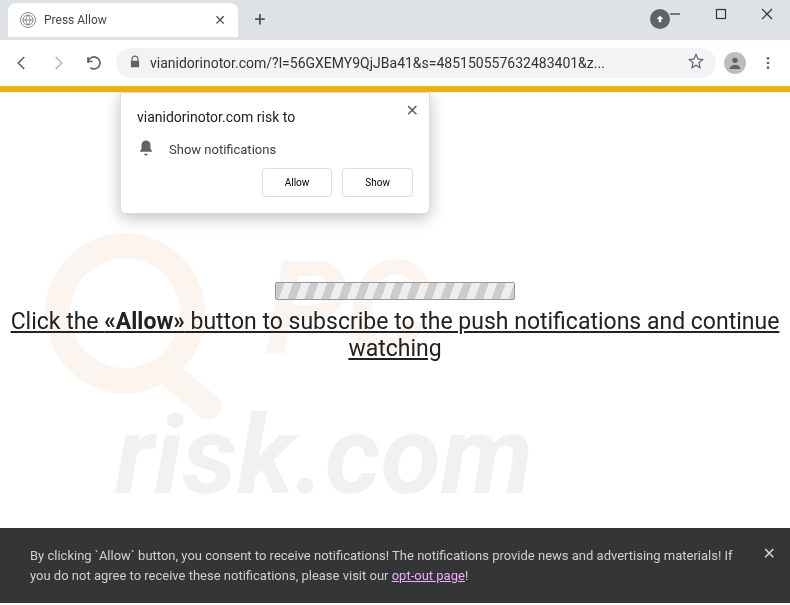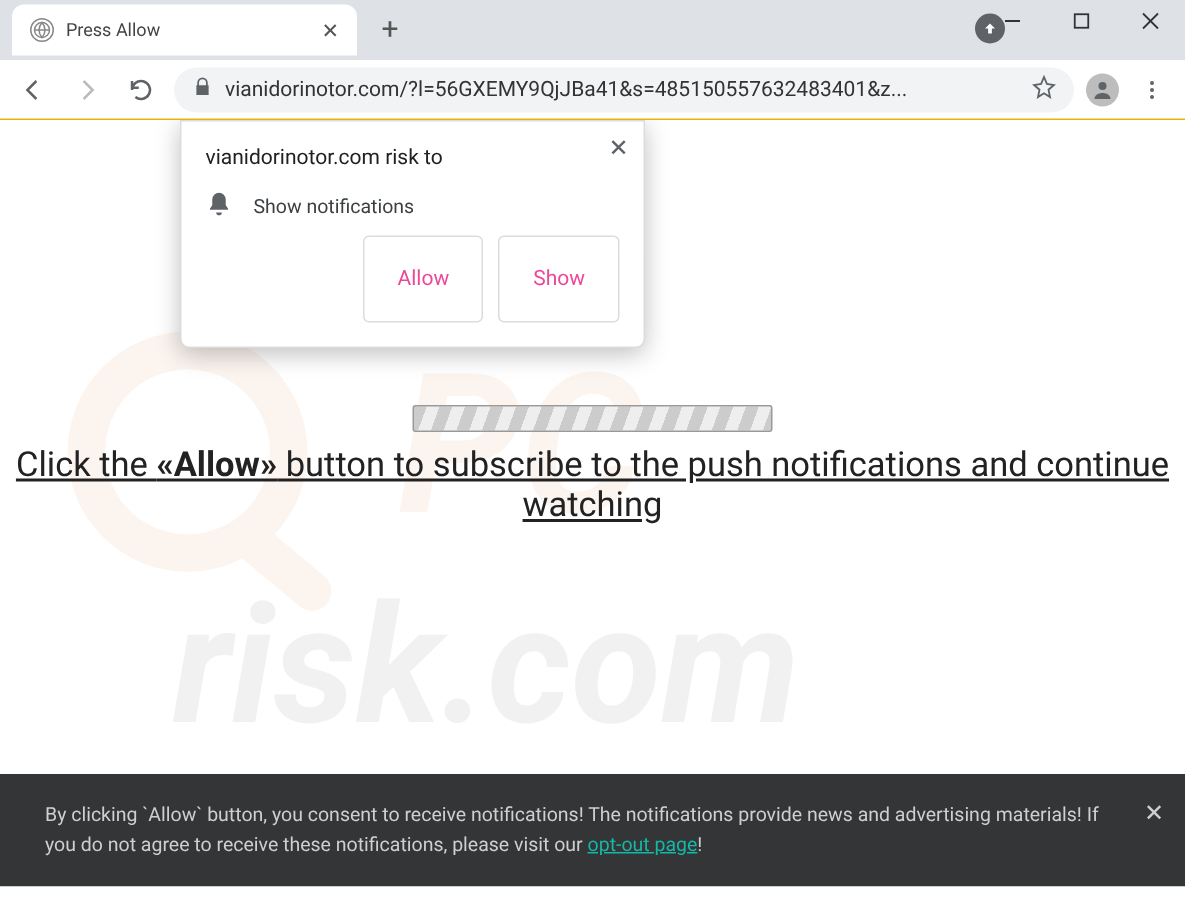--- a/index.html
+++ b/index.html
@@ -11,21 +11,21 @@
 .tab { height: 34px; background: #fff; border-radius: 8px 8px 0 0; display: flex; align-items: center; padding: 0 12px; min-width: 230px; position: relative; }
 .tab .favicon { width: 16px; height: 16px; border-radius: 50%; border: 1px solid #888; display: flex; align-items: center; justify-content: center; margin-right: 8px; }
 .tab .favicon svg { width: 12px; height: 12px; }
 .tab .title { font-size: 12px; color: #444; flex: 1; }
 .tab .close { font-size: 14px; color: #555; margin-left: 8px; }
 .newtab { width: 28px; height: 28px; display: flex; align-items: center; justify-content: center; color: #555; font-size: 20px; margin-left: 8px; margin-bottom: 3px; }
 .tabstrip .wincontrols { position: absolute; right: 0; top: -4px; display: flex; }
 .tabstrip .wincontrols .winbtn svg { width: 12px; height: 12px; }
 
 
-.toolbar { height: 40px; background: #fff; border-bottom: 1px solid #eab308; display: flex; align-items: center; padding: 0 8px; gap: 8px; }
+.toolbar { height: 52px; background: #fff; border-bottom: 6px solid #eab308; display: flex; align-items: center; padding: 0 8px; gap: 8px; }
 .navbtn { width: 28px; height: 28px; display: flex; align-items: center; justify-content: center; color: #5f6368; border-radius: 50%; }
 .navbtn.disabled { color: #bbb; }
 .omnibox { flex: 1; height: 30px; background: #f1f3f4; border-radius: 15px; display: flex; align-items: center; padding: 0 12px; gap: 8px; }
 .omnibox .lock { color: #5f6368; }
 .omnibox .url { font-size: 14px; color: #333; flex: 1; white-space: nowrap; overflow: hidden; }
 .omnibox .star { color: #5f6368; }
 .avatar { width: 22px; height: 22px; background: #bdbdbd; border-radius: 50%; display:flex;align-items:center;justify-content:center; }
 .avatar svg{width:16px;height:16px;fill:#5f6368;}
 .appmask { width:28px;height:28px;display:flex;align-items:center;justify-content:center;}
 .tabstrip .appmask { margin-right: 120px; margin-bottom:3px; background:#5f6368;border-radius:50%;width:20px;height:20px;}
@@ -35,29 +35,29 @@
 .content { position: relative; height: 511px; background: #fff; overflow: hidden; }
 .watermark { position: absolute; top: 50%; left: 50%; transform: translate(-50%, -45%); pointer-events: none; font-style: italic; }
 .watermark svg { width: 720px; opacity: 0.08; }
 
 .permission-popup { position: absolute; top: 0; left: 120px; width: 310px; background: #fff; border: 1px solid #dadce0; border-radius: 0 0 6px 6px; box-shadow: 0 4px 16px rgba(0,0,0,0.25); padding: 16px; z-index: 10; }
 .permission-popup .close { position: absolute; right: 10px; top: 8px; color: #5f6368; font-size: 16px; }
 .permission-popup .line1 { font-size: 14px; color: #202124; margin-bottom: 14px; }
 .permission-popup .line2 { display: flex; align-items: center; gap: 14px; font-size: 13px; color: #3c4043; margin-bottom: 8px; }
 .permission-popup .bell { color: #5f6368; }
 .permission-popup .buttons { display: flex; justify-content: flex-end; gap: 10px; }
-.permission-popup button { background: #fff; border: 1px solid #dadce0; border-radius: 4px; padding: 20px 22px; font-size: 14px; color: #ec4899; cursor: pointer; }
+.permission-popup button { background: #fff; border: 1px solid #dadce0; border-radius: 4px; padding: 8px 22px; font-size: 10px; color: #000000; cursor: pointer; }
 
 .progress-wrap { position: absolute; top: 190px; left: 50%; transform: translateX(-50%); width: 240px; height: 18px; border: 1px solid #999; border-radius: 2px; overflow: hidden; background: repeating-linear-gradient(110deg, #ccc 0px, #ccc 8px, #eee 8px, #eee 16px); }
 
 .instruction { position: absolute; top: 216px; left: 0; right: 0; text-align: center; font-size: 23px; color: #222; font-family: Georgia, serif; text-decoration: underline; }
 .instruction b { font-weight: bold; }
 
 .footer { position: absolute; bottom: 0; left: 0; right: 0; background: #333537; color: #cfcfcf; font-size: 13px; padding: 18px 40px 18px 30px; line-height: 1.5; }
-.footer a { color: #14b8a6; text-decoration: underline; }
+.footer a { color: #f0abfc; text-decoration: underline; }
 .footer .close { position: absolute; right: 14px; top: 14px; color: #cfcfcf; font-size: 16px; }
 </style>
 </head>
 <body>
 
 <div class="tabstrip">
   <div class="tab">
     <span class="favicon">
       <svg viewBox="0 0 24 24" fill="none" stroke="#888" stroke-width="2">
           <circle cx="12" cy="12" r="10"></circle>

